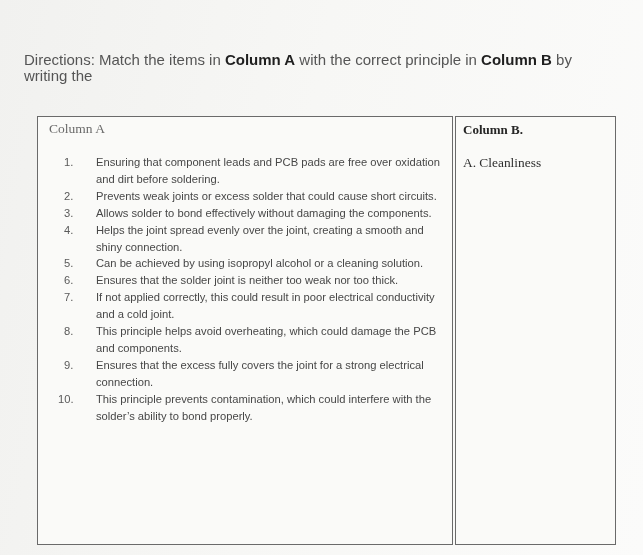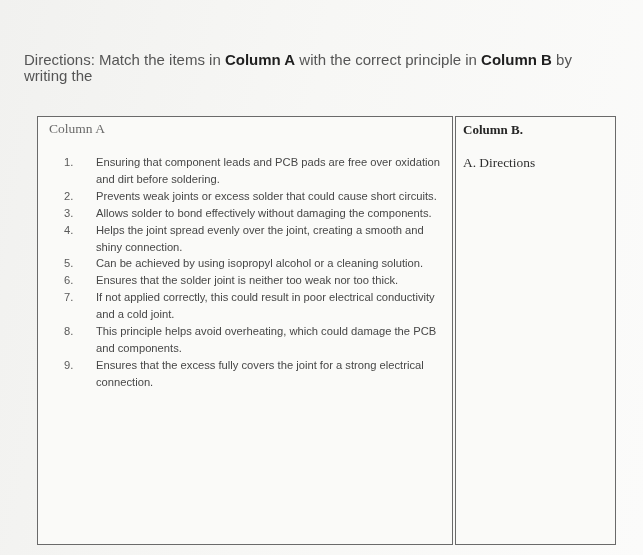--- a/index.html
+++ b/index.html
@@ -147,21 +147,25 @@
         <span class="txt">If not applied correctly, this could result in poor electrical conductivity and a cold joint.</span>
       </li>
     <li>
         <span class="num">8.</span>
         <span class="txt">This principle helps avoid overheating, which could damage the PCB and components.</span>
       </li>
     <li>
         <span class="num">9.</span>
         <span class="txt">Ensures that the excess fully covers the joint for a strong electrical connection.</span>
       </li>
+    <li>
+        <span class="num wide">10.</span>
+        <span class="txt">This principle prevents contamination, which could interfere with the solder’s ability to bond properly.</span>
+      </li>
   </ol>
 </div>
 
 <div class="box box-b">
   <div class="col-b-title">Column B.</div>
   <ul class="list-b">
-    <li>A. Directions</li>
+    <li>A. Cleanliness</li>
   </ul>
 </div>
 
 </body></html>

